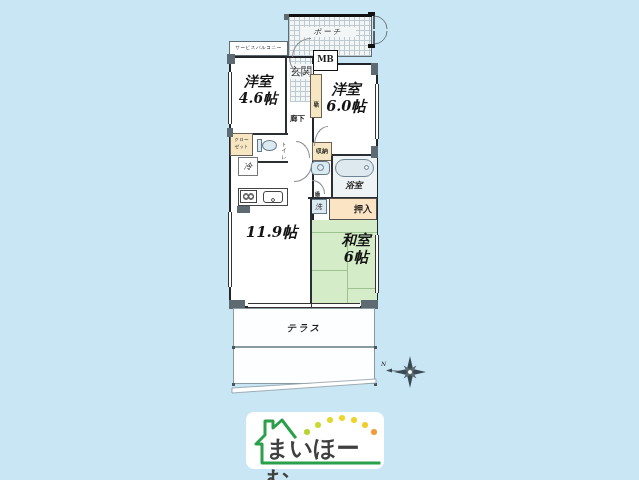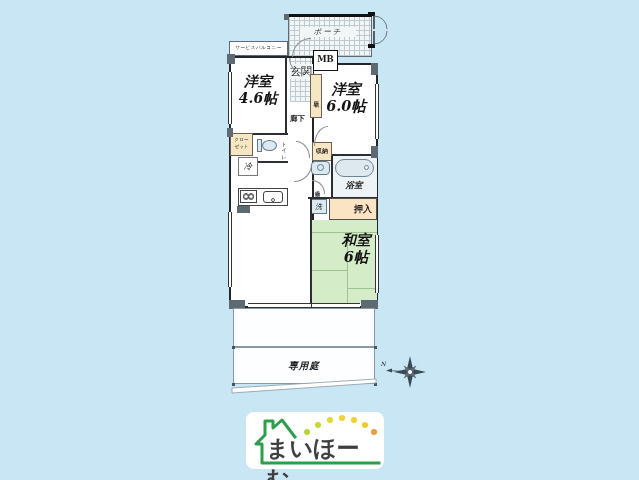--- a/index.html
+++ b/index.html
@@ -120,20 +120,21 @@
   <div class="abs" style="left:240px;top:190px;width:17px;height:13px;border:1px solid #444;">
     <div style="position:absolute;left:2px;top:2px;width:4px;height:4px;border:1px solid #555;border-radius:50%;"></div>
     <div style="position:absolute;right:2px;top:2px;width:4px;height:4px;border:1px solid #555;border-radius:50%;"></div>
     <div style="position:absolute;left:2px;bottom:2px;width:4px;height:4px;border:1px solid #555;border-radius:50%;"></div>
     <div style="position:absolute;right:2px;bottom:2px;width:4px;height:4px;border:1px solid #555;border-radius:50%;"></div>
   </div>
   <div class="abs" style="left:263px;top:191px;width:20px;height:12px;border:1px solid #444;border-radius:3px;"></div>
   <div class="abs" style="left:271px;top:198px;width:4px;height:4px;border:1px solid #555;border-radius:50%;"></div>
   <div class="abs block" style="left:237px;top:206px;width:13px;height:7px;"></div>
   <div class="abs room-label" style="left:232px;top:224px;width:79px;">
+    <div style="font-size:15px;">11.9帖</div>
   </div>
 
   <div class="abs arc" style="left:292px;top:38px;width:19px;height:19px;border-top:1px solid #8a8f94;border-left:1px solid #8a8f94;border-radius:100% 0 0 0;"></div>
   <div class="abs arc" style="left:289px;top:58px;width:15px;height:16px;border-left:1px solid #8a8f94;border-bottom:1px solid #8a8f94;border-radius:0 0 0 100%;"></div>
   <div class="abs arc" style="left:314px;top:126px;width:14px;height:20px;border-top:1px solid #8a8f94;border-left:1px solid #8a8f94;border-radius:100% 0 0 0;"></div>
   <div class="abs arc" style="left:296px;top:141px;width:14px;height:17px;border-top:1px solid #8a8f94;border-right:1px solid #8a8f94;border-radius:0 100% 0 0;"></div>
   <div class="abs arc" style="left:294px;top:164px;width:18px;height:18px;border-right:1px solid #8a8f94;border-bottom:1px solid #8a8f94;border-radius:0 0 100% 0;"></div>
   <div class="abs arc" style="left:312px;top:180px;width:13px;height:14px;border-top:1px solid #8a8f94;border-right:1px solid #8a8f94;border-radius:0 100% 0 0;"></div>
 
   <div class="abs block" style="left:227px;top:54px;width:8px;height:10px;"></div>
@@ -145,22 +146,22 @@
   <div class="abs block" style="left:284px;top:14px;width:5px;height:6px;"></div>
 
   <div class="abs win" style="left:248px;top:302.5px;width:112px;height:5px;border-top:1px solid #333;border-bottom:1px solid #333;"></div>
   <div class="abs" style="left:311px;top:302.5px;width:1px;height:5px;background:#333;"></div>
   <div class="abs win" style="left:227.5px;top:72px;width:4.5px;height:52px;border-left:1px solid #333;border-right:1px solid #333;"></div>
   <div class="abs win" style="left:227.5px;top:212px;width:4.5px;height:75px;border-left:1px solid #333;border-right:1px solid #333;"></div>
   <div class="abs win" style="left:374.5px;top:84px;width:4.5px;height:55px;border-left:1px solid #333;border-right:1px solid #333;"></div>
   <div class="abs win" style="left:374.5px;top:235px;width:4.5px;height:58px;border-left:1px solid #333;border-right:1px solid #333;"></div>
 
   <div class="abs" style="left:233px;top:308px;width:142px;height:39px;border:1px solid #8a9aa3;background:#fdfeff;"></div>
+  <div class="abs small-label" style="left:233px;top:322px;width:142px;font-size:9.5px;font-style:italic;font-weight:bold;letter-spacing:2px;">テラス</div>
   <div class="abs" style="left:233px;top:347px;width:142px;height:37px;border:1px solid #8a9aa3;background:#fdfeff;"></div>
-  <div class="abs small-label" style="left:233px;top:360px;width:142px;font-size:9.5px;font-style:italic;font-weight:bold;letter-spacing:1px;">専用庭</div>
   <div class="corner-sq" style="left:231.5px;top:345.5px;"></div>
   <div class="corner-sq" style="left:373.5px;top:345.5px;"></div>
   <div class="corner-sq" style="left:231.5px;top:382.5px;"></div>
   <div class="corner-sq" style="left:373.5px;top:382.5px;"></div>
   <svg class="abs" style="left:230px;top:376px;width:150px;height:22px;" viewBox="0 0 150 22">
     <polygon points="2,12 146,3 146,7 2,17" fill="#ffffff" stroke="#8a9aa3" stroke-width="0.8"></polygon>
   </svg>
 
   <svg class="abs" style="left:384px;top:352px;width:52px;height:40px;" viewBox="0 0 52 40">
     <line x1="5" y1="18.5" x2="26" y2="20" stroke="#3a4a55" stroke-width="0.8"></line>

